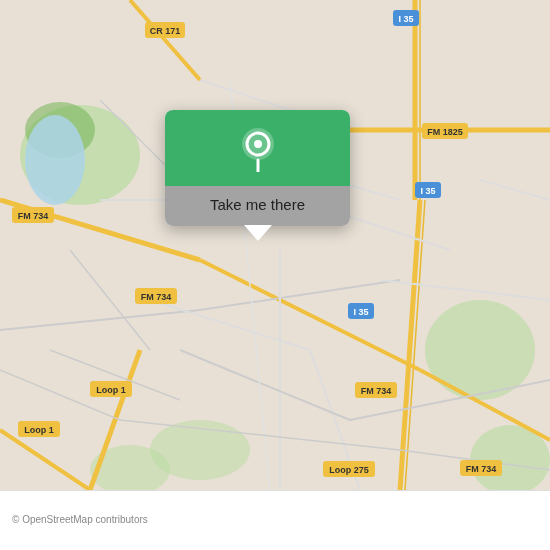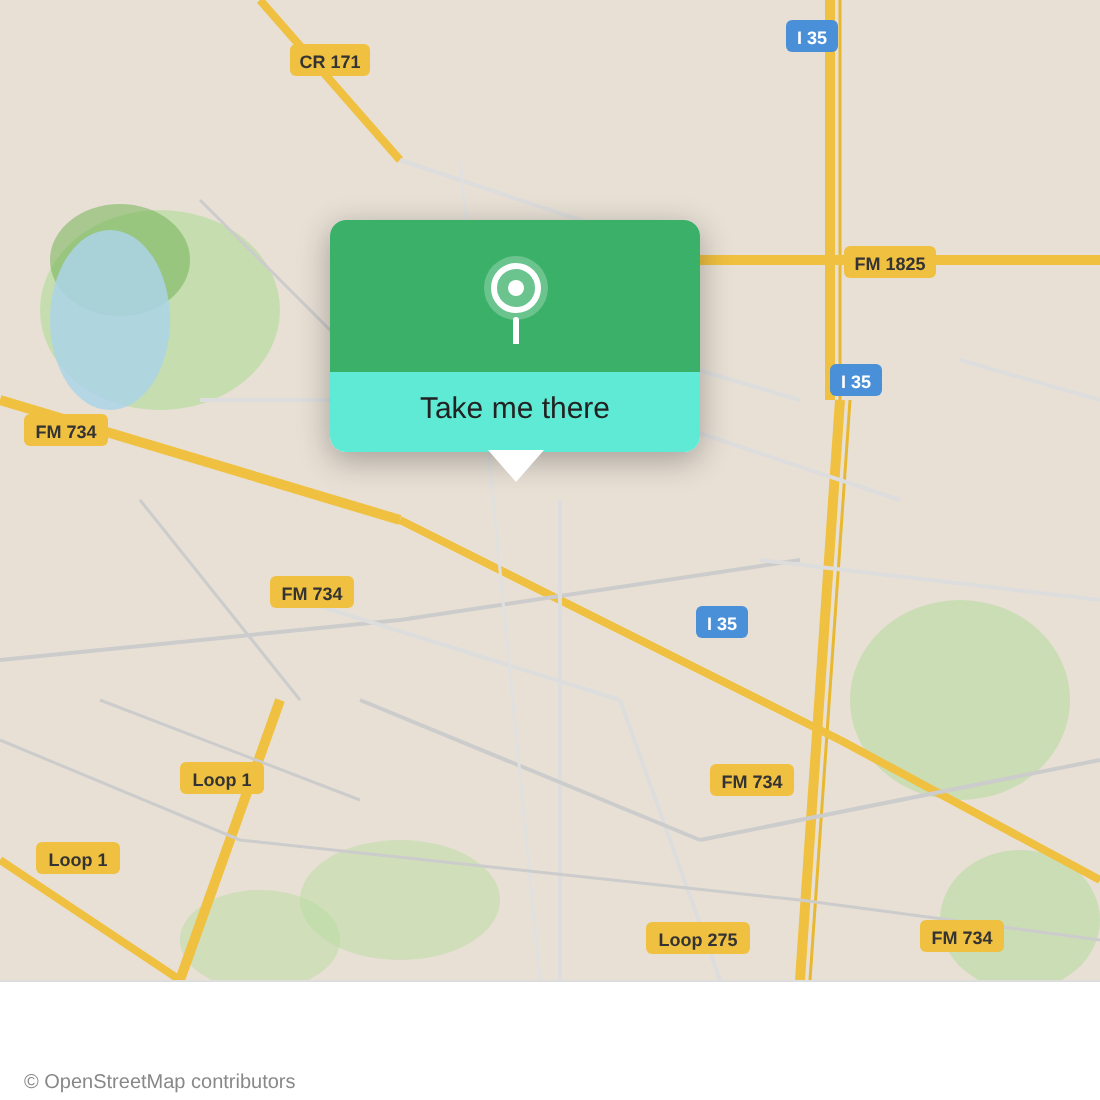--- a/index.html
+++ b/index.html
@@ -51,21 +51,21 @@
       display: flex;
       align-items: center;
       justify-content: center;
       padding: 18px 0 14px 0;
     }
 
     #popup-label-area {
       width: 100%;
       padding: 10px 0 12px 0;
       text-align: center;
-      background: #5eead4;
+      background: #a3a3a3;
       border-radius: 0 0 8px 8px;
     }
 
     #popup-label {
       font-size: 15px;
       color: #222;
       font-weight: 400;
     }
 
     
@@ -82,21 +82,21 @@
     }
 
     
     #bottom-bar {
       width: 550px;
       height: 60px;
       background: white;
       border-top: 1px solid #ddd;
       display: flex;
       flex-direction: column;
-      justify-content: flex-end;
+      justify-content: center;
       padding: 0 12px;
     }
 
     #attribution {
       font-size: 10px;
       color: #888;
       margin-bottom: 3px;
     }
 
     #location-row {

